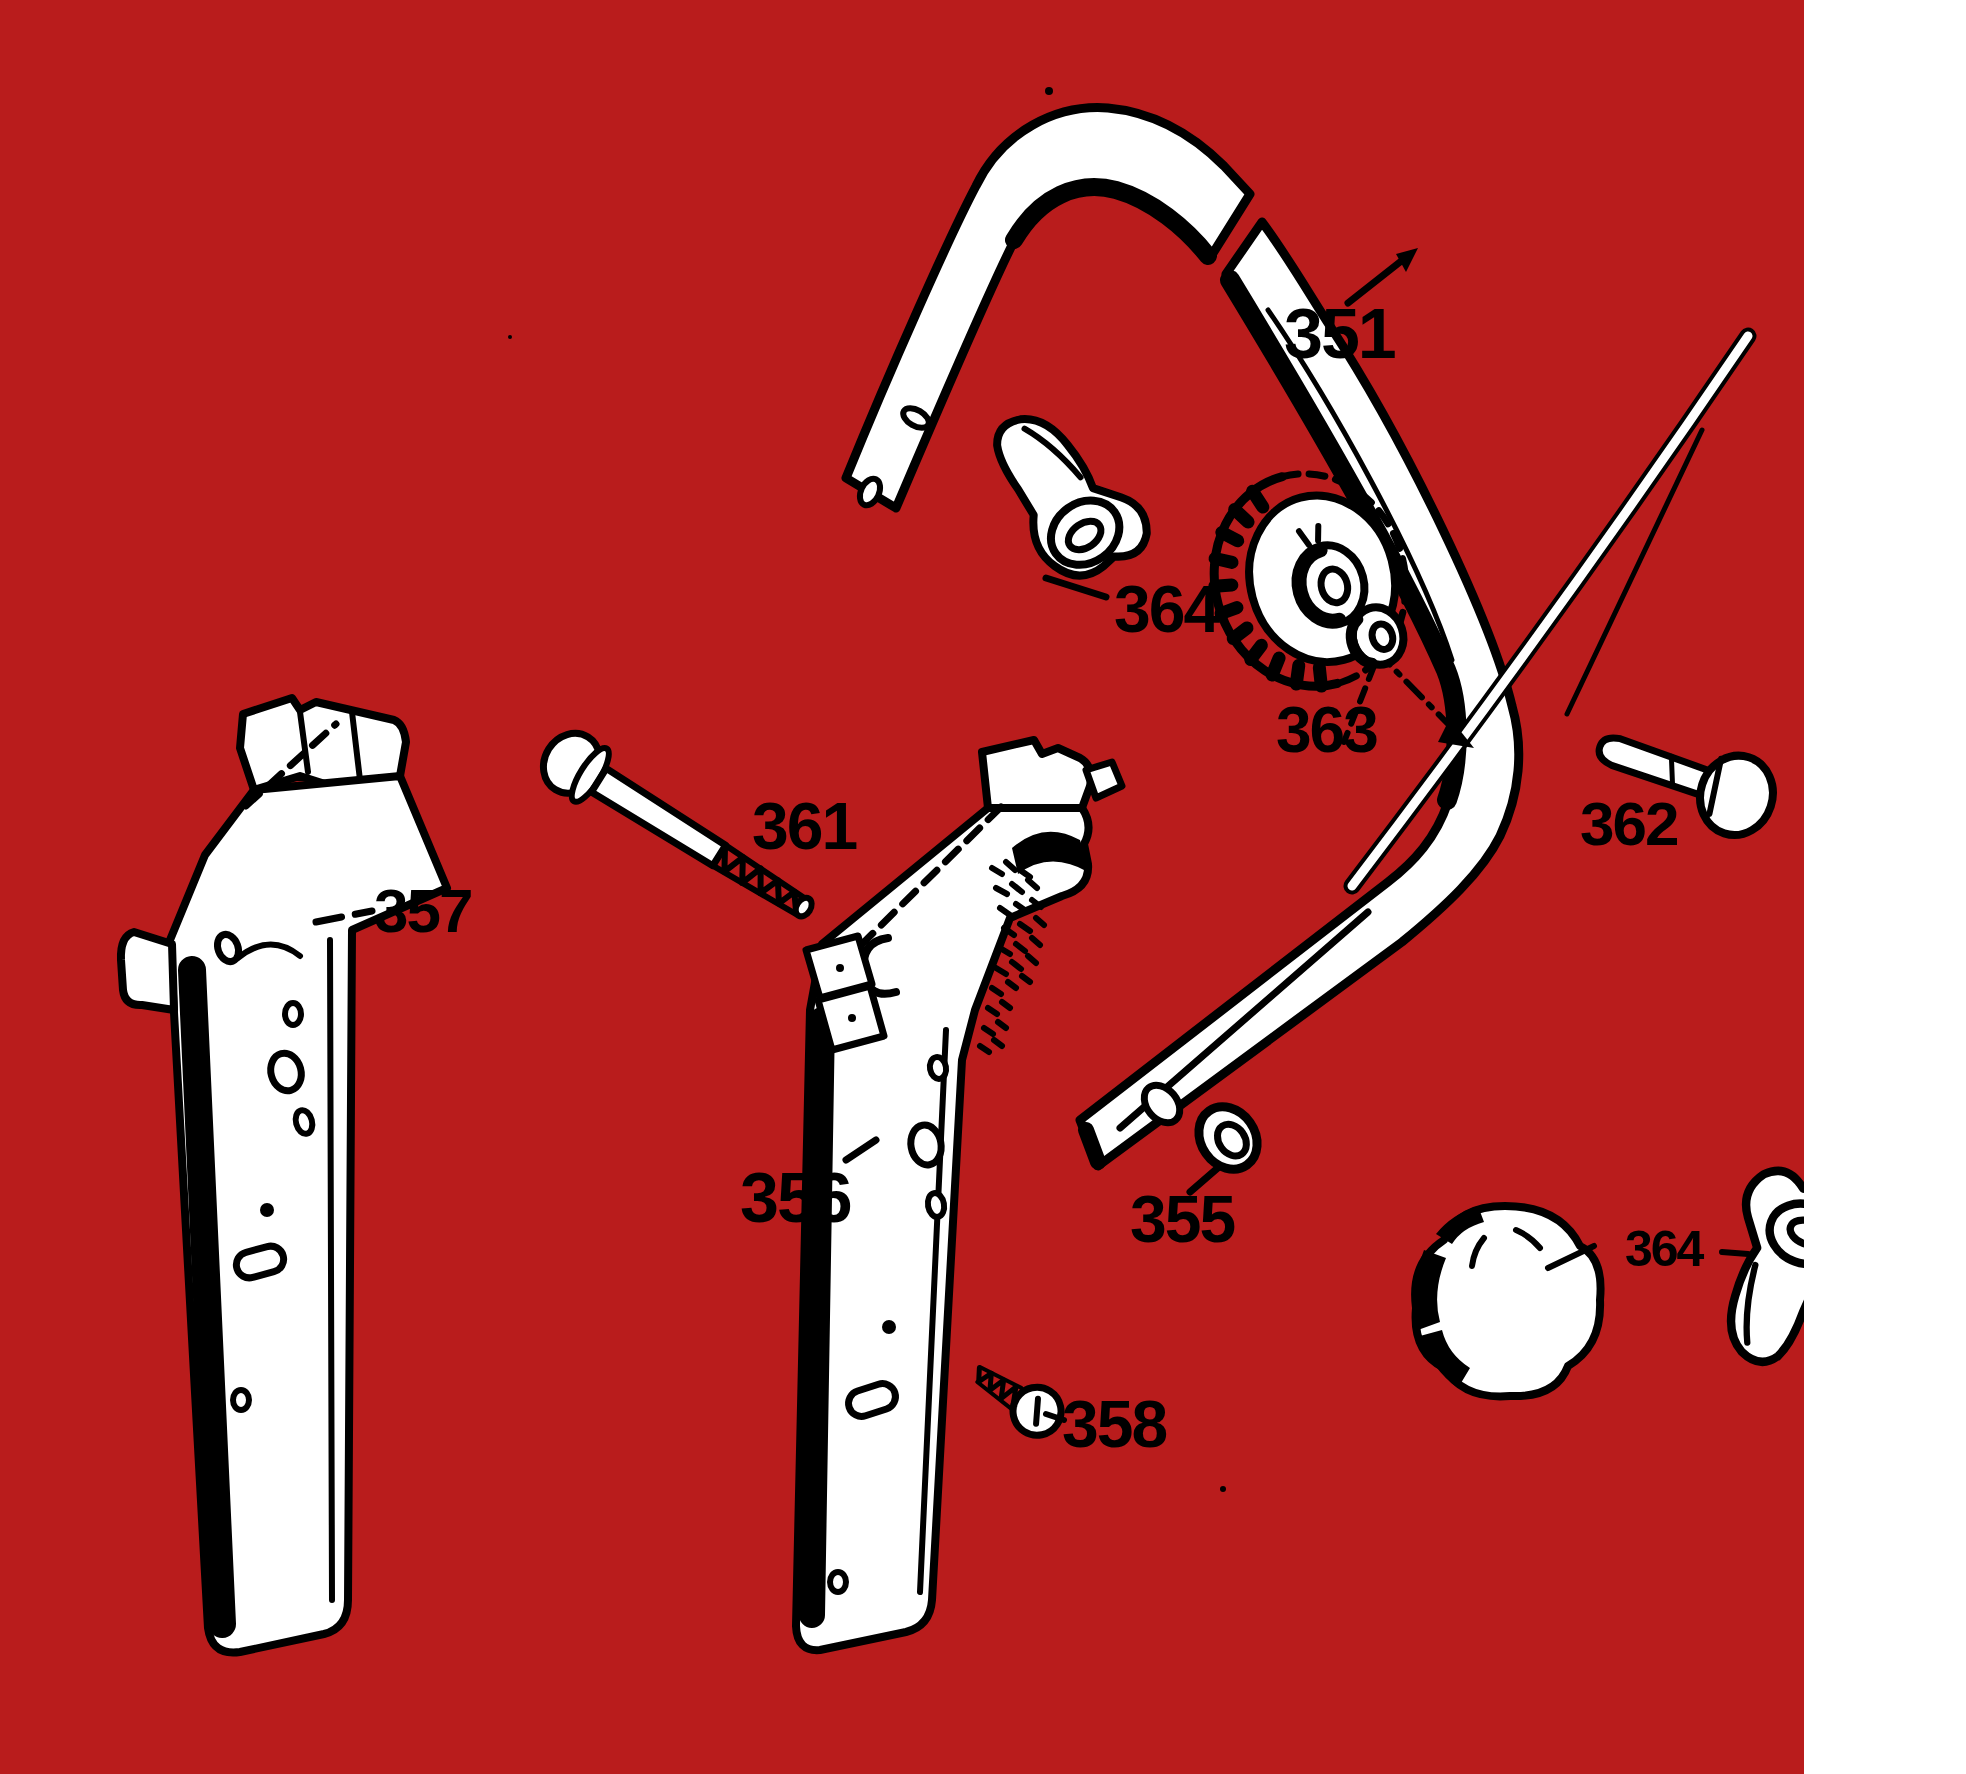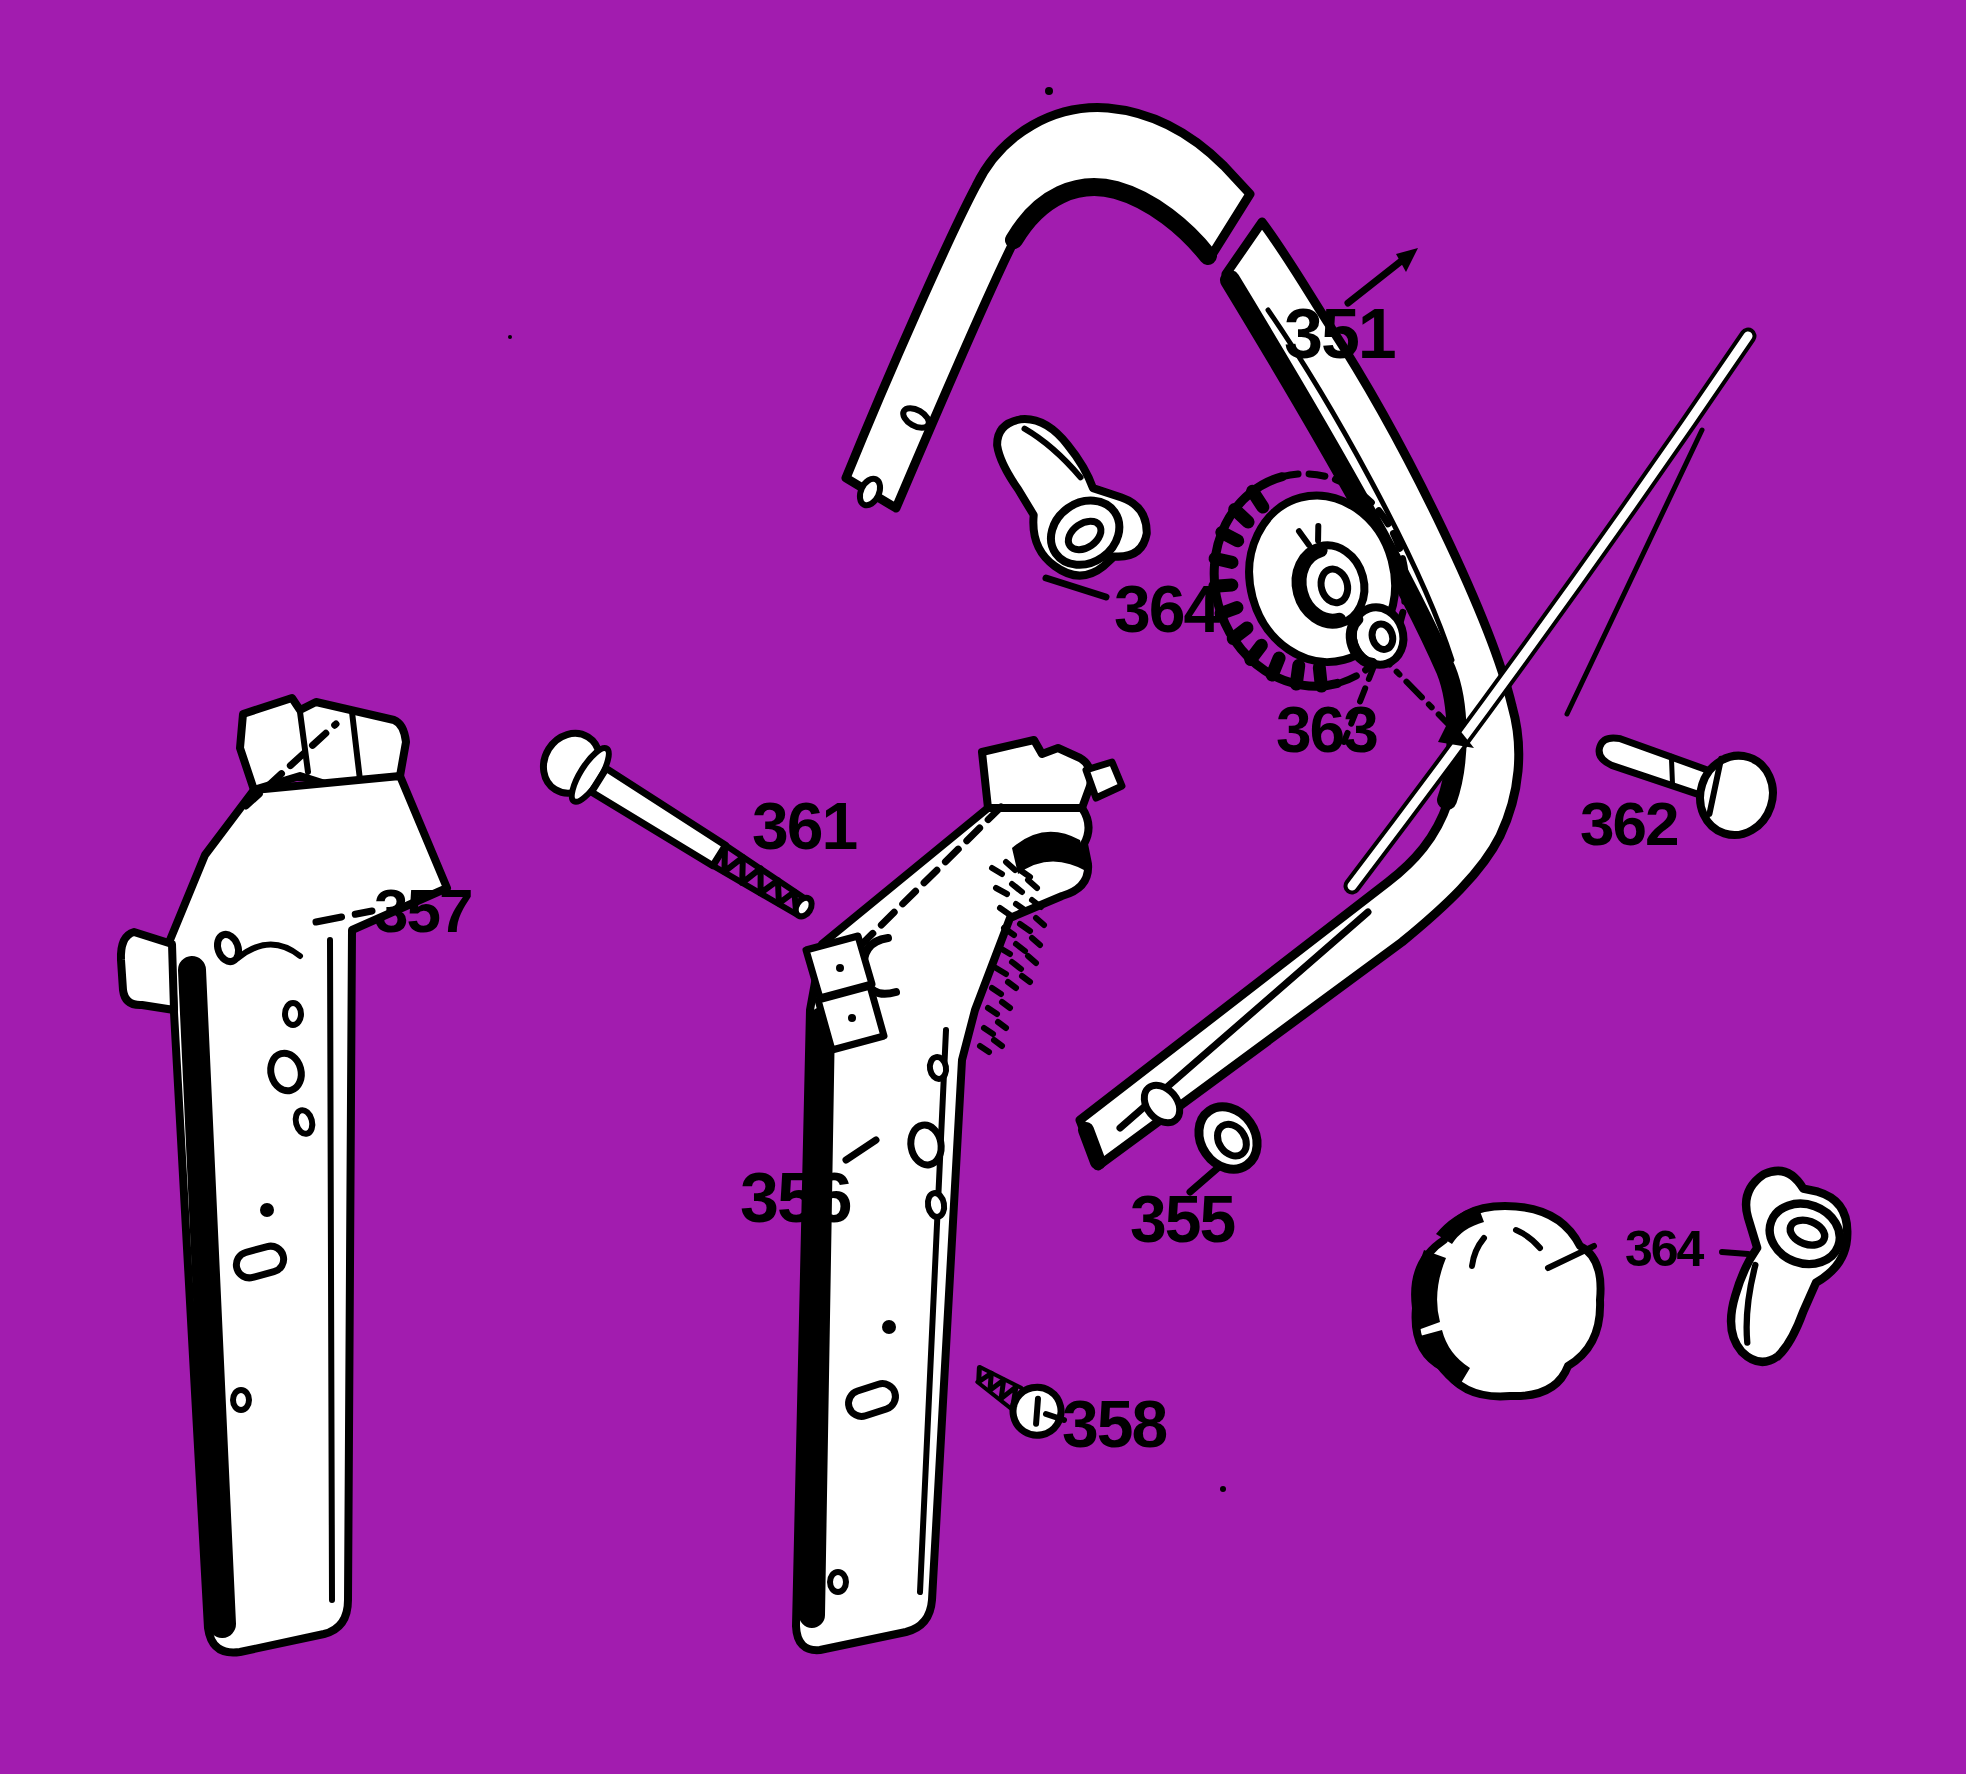--- a/index.html
+++ b/index.html
@@ -1,16 +1,16 @@
 <!DOCTYPE html>
 <html><head>
 <meta charset="utf-8">
 <style>
   html,body{margin:0;padding:0;background:#ffffff;}
-  .page{position:relative;width:1966px;height:1774px;background:#a21caf;overflow:hidden;}
+  .page{position:relative;width:1804px;height:1774px;background:#b91c1c;overflow:hidden;}
   svg{display:block;}
   .ink{stroke:#000;fill:none;stroke-linecap:round;stroke-linejoin:round;}
   .part{fill:#fff;stroke:#000;stroke-linejoin:round;}
   .callout{font-family:"Liberation Sans","DejaVu Sans",sans-serif;font-weight:700;fill:#000;letter-spacing:-2px;}
 </style>
 </head>
 <body>
 
 <div class="page">
 <svg width="1966" height="1774" viewBox="0 0 1966 1774">

